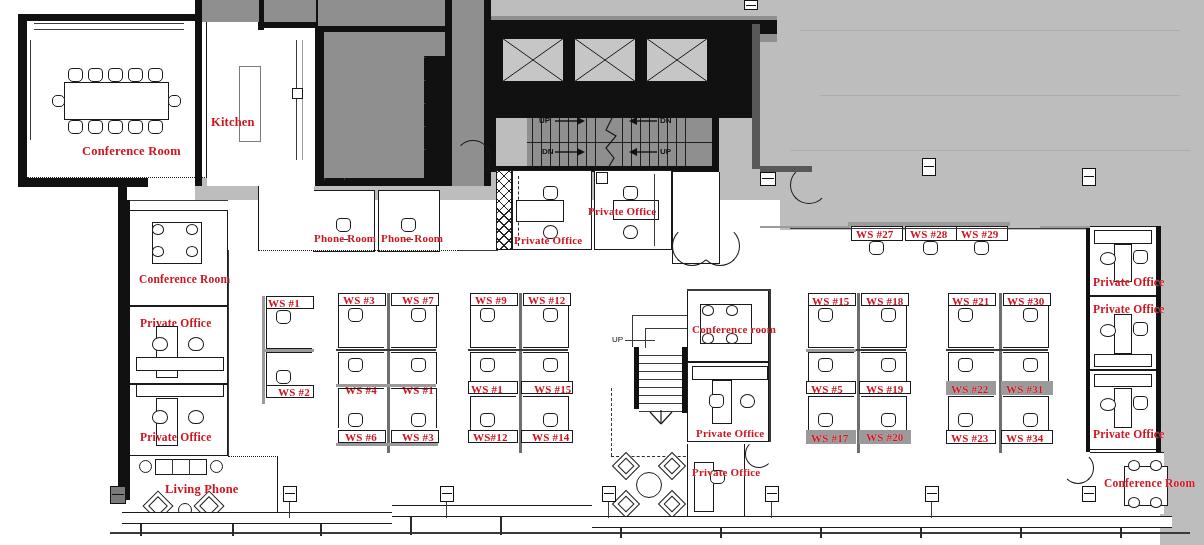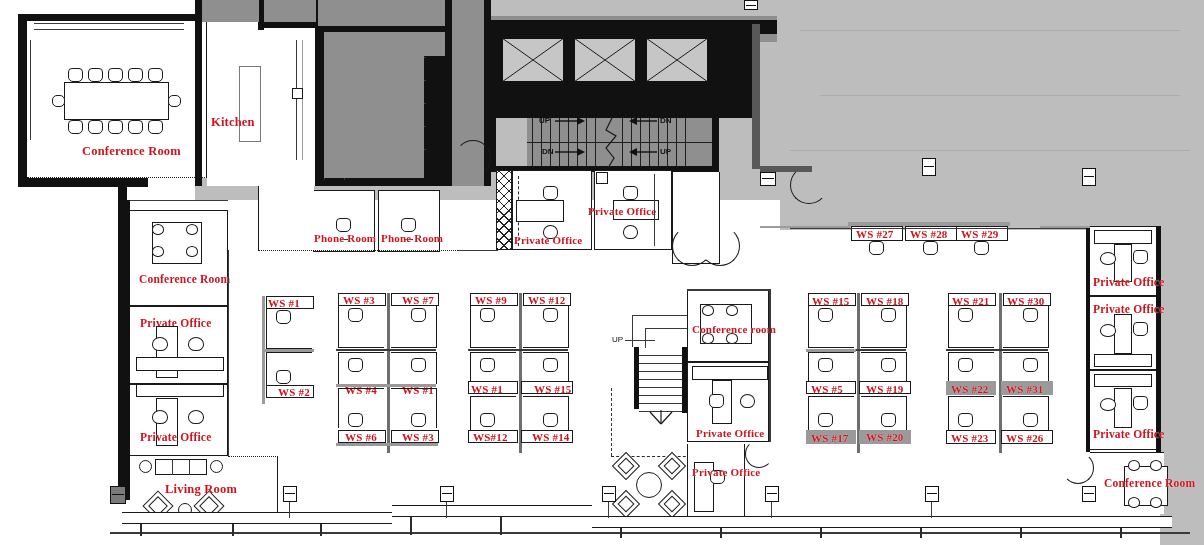--- a/index.html
+++ b/index.html
@@ -380,21 +380,21 @@
   <div class="desk" style="left:155px;top:459px;width:52px;height:16px;"></div>
   <div class="hair" style="left:172px;top:459px;width:1px;height:16px;"></div>
   <div class="hair" style="left:189px;top:459px;width:1px;height:16px;"></div>
   <div class="circ" style="left:139px;top:460px;width:13px;height:13px;"></div>
   <div class="circ" style="left:210px;top:460px;width:13px;height:13px;"></div>
   <div class="diamond" style="left:147px;top:495px;width:22px;height:22px;"></div>
   <div class="diamond-in" style="left:151px;top:499px;width:14px;height:14px;"></div>
   <div class="diamond" style="left:198px;top:495px;width:22px;height:22px;"></div>
   <div class="diamond-in" style="left:202px;top:499px;width:14px;height:14px;"></div>
   <div class="circ" style="left:178px;top:503px;width:14px;height:14px;"></div>
-  <div class="label big" style="left:165px;top:483px;">Living Room</div>
+  <div class="label big" style="left:165px;top:483px;">Living Phone</div>
 
   <div class="room" style="left:313px;top:190px;width:62px;height:62px;"></div>
   <div class="chair" style="left:336px;top:218px;"></div>
   <div class="hair" style="left:340px;top:239px;width:8px;height:1px;"></div>
   <div class="label ws" style="left:314px;top:233px;">Phone Room</div>
 
   <div class="room" style="left:378px;top:190px;width:62px;height:62px;"></div>
   <div class="chair" style="left:401px;top:218px;"></div>
   <div class="hair" style="left:405px;top:239px;width:8px;height:1px;"></div>
   <div class="label ws" style="left:381px;top:233px;">Phone Room</div>
@@ -610,21 +610,21 @@
   <div class="label ws" style="left:1006px;top:384px;">WS #31</div>
 
   <div class="desk-l" style="left:948px;top:396px;width:46px;height:36px;border-bottom:none;border-right:none;"></div>
   <div class="chair" style="left:958px;top:413px;"></div>
   <div class="wsbox" style="left:946px;top:430px;width:50px;height:14px;"></div>
   <div class="label ws" style="left:951px;top:433px;">WS #23</div>
 
   <div class="desk-l" style="left:1003px;top:396px;width:46px;height:36px;border-bottom:none;border-left:none;"></div>
   <div class="chair" style="left:1023px;top:413px;"></div>
   <div class="wsbox" style="left:1001px;top:430px;width:52px;height:14px;"></div>
-  <div class="label ws" style="left:1006px;top:433px;">WS #26</div>
+  <div class="label ws" style="left:1006px;top:433px;">WS #34</div>
 
   <div class="wsbox" style="left:851px;top:226px;width:52px;height:15px;"></div>
   <div class="label ws" style="left:856px;top:229px;">WS #27</div>
   <div class="chair" style="left:869px;top:241px;"></div>
   <div class="wsbox" style="left:905px;top:226px;width:52px;height:15px;"></div>
   <div class="label ws" style="left:910px;top:229px;">WS #28</div>
   <div class="chair" style="left:923px;top:241px;"></div>
   <div class="wsbox" style="left:956px;top:226px;width:52px;height:15px;"></div>
   <div class="label ws" style="left:961px;top:229px;">WS #29</div>
   <div class="chair" style="left:974px;top:241px;"></div>

